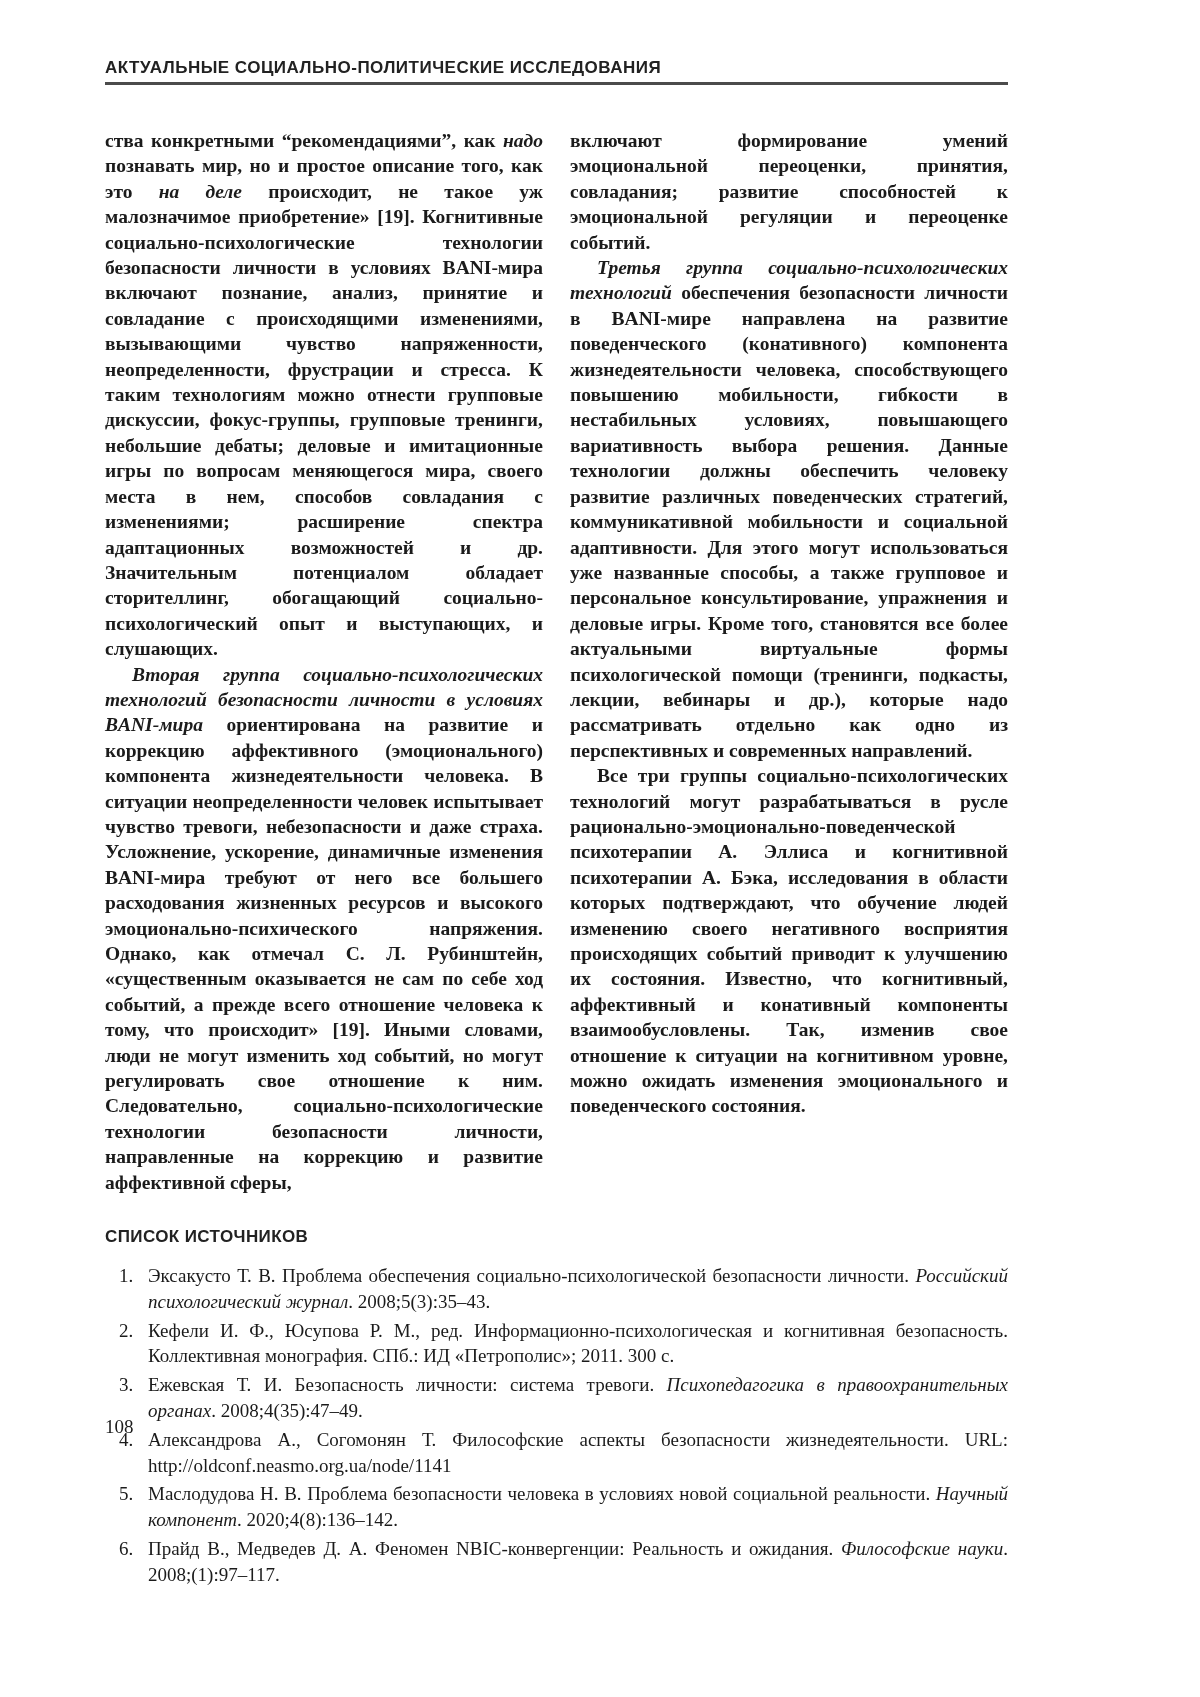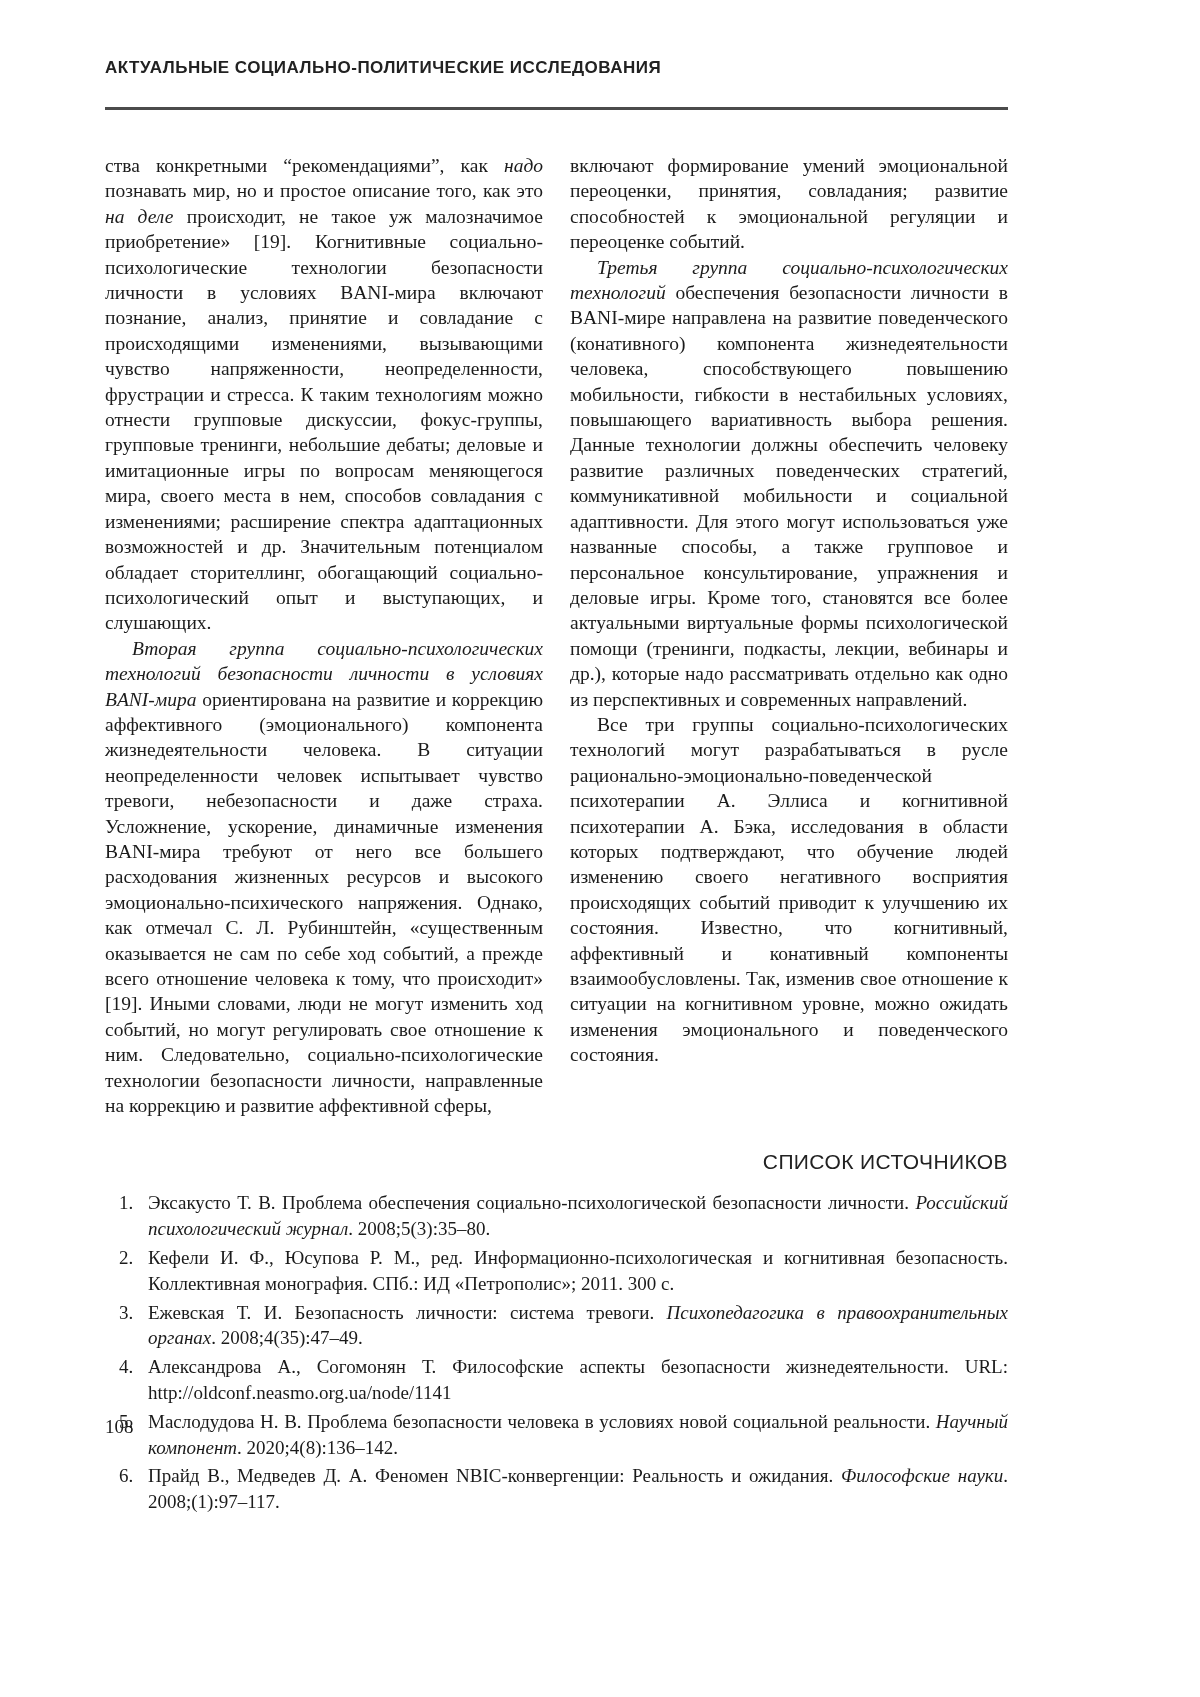--- a/index.html
+++ b/index.html
@@ -17,55 +17,56 @@
     padding: 58px 192px 0 105px;
     font-family: "Liberation Serif", "DejaVu Serif", serif;
     color: #1b1b1b;
   }
   .running-head {
     font-family: "Liberation Sans", "DejaVu Sans", sans-serif;
     font-weight: 700;
     font-size: 17px;
     letter-spacing: 0.5px;
     color: #222222;
-    padding-bottom: 29px;
+    padding-bottom: 4px;
   }
   .header-rule {
     height: 0;
     border: 0;
     border-top: 3px solid #4b4b4b;
     margin: 0;
   }
   .columns {
     display: flex;
     gap: 27px;
     margin-top: 43px;
     font-size: 19.5px;
     line-height: 25.4px;
     text-align: justify;
     text-justify: inter-word;
   }
   .col {
     flex: 1 1 0;
     min-width: 0;
     hyphens: auto;
+    font-weight: bold;
   }
   .col p.para {
     margin: 0;
   }
   .col p.indent {
     text-indent: 27px;
   }
   em { font-style: italic; font-weight: inherit; }
   .refs-heading {
     margin: 32px 0 16px 0;
-    text-align: right;
+    text-align: left;
     font-family: "Liberation Sans", "DejaVu Sans", sans-serif;
-    font-weight: 400;
-    font-size: 21px;
+    font-weight: 700;
+    font-size: 17px;
     letter-spacing: 0.4px;
     color: #222222;
   }
   ol.refs {
     list-style: none;
     margin: 0;
     padding: 0;
     font-size: 19px;
     line-height: 25.8px;
     text-align: justify;
@@ -107,21 +108,21 @@
     <div class="col">
         <p class="para"><span>включают формирование умений эмоциональной переоценки, принятия, совладания; развитие способностей к эмоциональной регуляции и переоценке событий.</span></p>
         <p class="para indent"><em>Третья группа социально-психологических технологий</em><span> обеспечения безопасности личности в BANI-мире направлена на развитие поведенческого (конативного) компонента жизнедеятельности человека, способствующего повышению мобильности, гибкости в нестабильных условиях, повышающего вариативность выбора решения. Данные технологии должны обеспечить человеку развитие различных поведенческих стратегий, коммуникативной мобильности и социальной адаптивности. Для этого могут использоваться уже названные способы, а также групповое и персональное консультирование, упражнения и деловые игры. Кроме того, становятся все более актуальными виртуальные формы психологической помощи (тренинги, подкасты, лекции, вебинары и др.), которые надо рассматривать отдельно как одно из перспективных и современных направлений.</span></p>
         <p class="para indent"><span>Все три группы социально-психологических технологий могут разрабатываться в русле рационально-эмоционально-поведенческой психотерапии А. Эллиса и когнитивной психотерапии А. Бэка, исследования в области которых подтверждают, что обучение людей изменению своего негативного восприятия происходящих событий приводит к улучшению их состояния. Известно, что когнитивный, аффективный и конативный компоненты взаимообусловлены. Так, изменив свое отношение к ситуации на когнитивном уровне, можно ожидать изменения эмоционального и поведенческого состояния.</span></p>
       </div>
   </div>
 
   <div class="refs-heading">СПИСОК ИСТОЧНИКОВ</div>
 
   <ol class="refs">
-      <li class="ref-item"><span class="ref-num">1.</span><span class="ref-body"><span>Эксакусто Т. В. Проблема обеспечения социально-психологической безопасности личности. </span><em>Российский психологический журнал</em><span>. 2008;5(3):35–80.</span></span></li>
+      <li class="ref-item"><span class="ref-num">1.</span><span class="ref-body"><span>Эксакусто Т. В. Проблема обеспечения социально-психологической безопасности личности. </span><em>Российский психологический журнал</em><span>. 2008;5(3):35–43.</span></span></li>
       <li class="ref-item"><span class="ref-num">2.</span><span class="ref-body"><span>Кефели И. Ф., Юсупова Р. М., ред. Информационно-психологическая и когнитивная безопасность. Коллективная монография. СПб.: ИД «Петрополис»; 2011. 300 с.</span></span></li>
       <li class="ref-item"><span class="ref-num">3.</span><span class="ref-body"><span>Ежевская Т. И. Безопасность личности: система тревоги. </span><em>Психопедагогика в правоохранительных органах</em><span>. 2008;4(35):47–49.</span></span></li>
       <li class="ref-item"><span class="ref-num">4.</span><span class="ref-body"><span>Александрова А., Согомонян Т. Философские аспекты безопасности жизнедеятельности. URL: http://oldconf.neasmo.org.ua/node/1141</span></span></li>
       <li class="ref-item"><span class="ref-num">5.</span><span class="ref-body"><span>Маслодудова Н. В. Проблема безопасности человека в условиях новой социальной реальности. </span><em>Научный компонент</em><span>. 2020;4(8):136–142.</span></span></li>
       <li class="ref-item"><span class="ref-num">6.</span><span class="ref-body"><span>Прайд В., Медведев Д. А. Феномен NBIC-конвергенции: Реальность и ожидания. </span><em>Философские науки</em><span>. 2008;(1):97–117.</span></span></li>
     </ol>
 
   <div class="page-number">108</div>
 
 </div>

